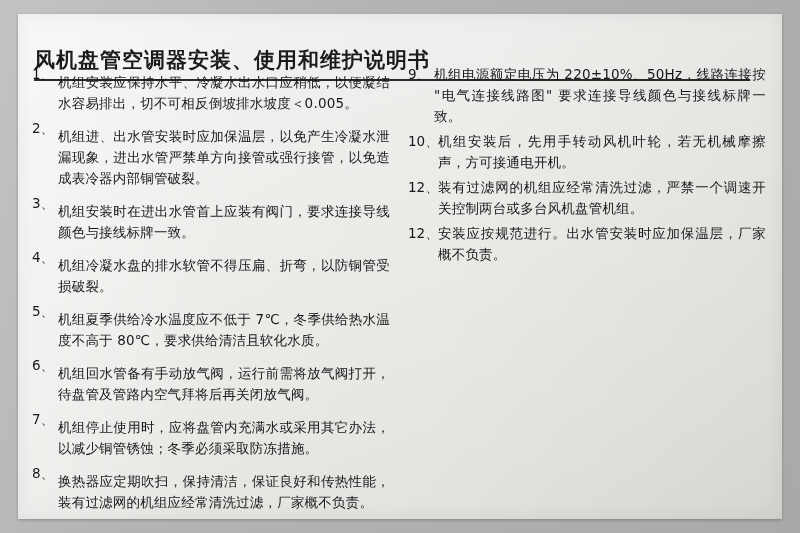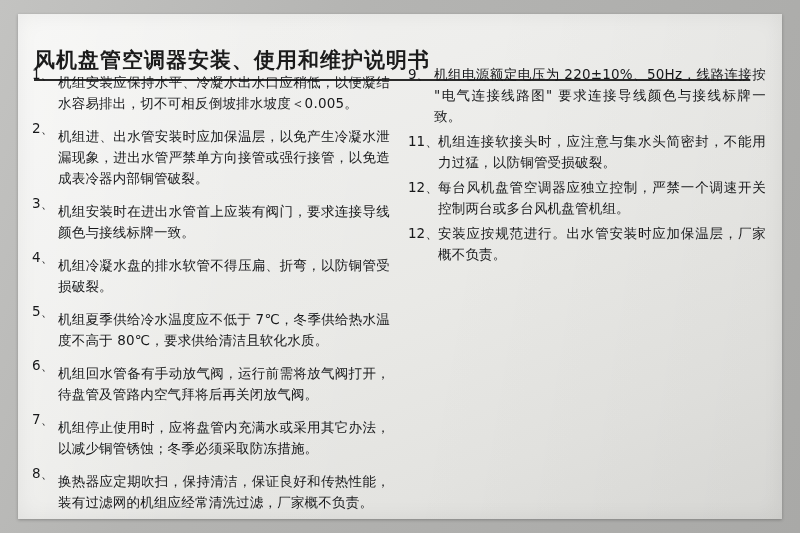--- a/index.html
+++ b/index.html
@@ -150,26 +150,26 @@
           <div class="body">换热器应定期吹扫，保持清洁，保证良好和传热性能，装有过滤网的机组应经常清洗过滤，厂家概不负责。</div>
         </div>
       </div>
 
       <div class="col col-right">
         <div class="item">
           <div class="num w1">9、</div>
           <div class="body">机组电源额定电压为 220±10%、50Hz，线路连接按 "电气连接线路图" 要求连接导线颜色与接线标牌一致。</div>
         </div>
         <div class="item">
-          <div class="num w2">11、</div>
-          <div class="body">机组连接软接头时，应注意与集水头简密封，不能用力过猛，以防铜管受损破裂。</div>
+          <div class="num w2">10、</div>
+          <div class="body">机组安装后，先用手转动风机叶轮，若无机械摩擦声，方可接通电开机。</div>
         </div>
         <div class="item">
           <div class="num w2">12、</div>
-          <div class="body">每台风机盘管空调器应独立控制，严禁一个调速开关控制两台或多台风机盘管机组。</div>
+          <div class="body">装有过滤网的机组应经常清洗过滤，严禁一个调速开关控制两台或多台风机盘管机组。</div>
         </div>
         <div class="item">
           <div class="num w2">12、</div>
           <div class="body">安装应按规范进行。出水管安装时应加保温层，厂家概不负责。</div>
         </div>
       </div>
 
     </div>
   </div>
   <div class="shadow-edge"></div>

